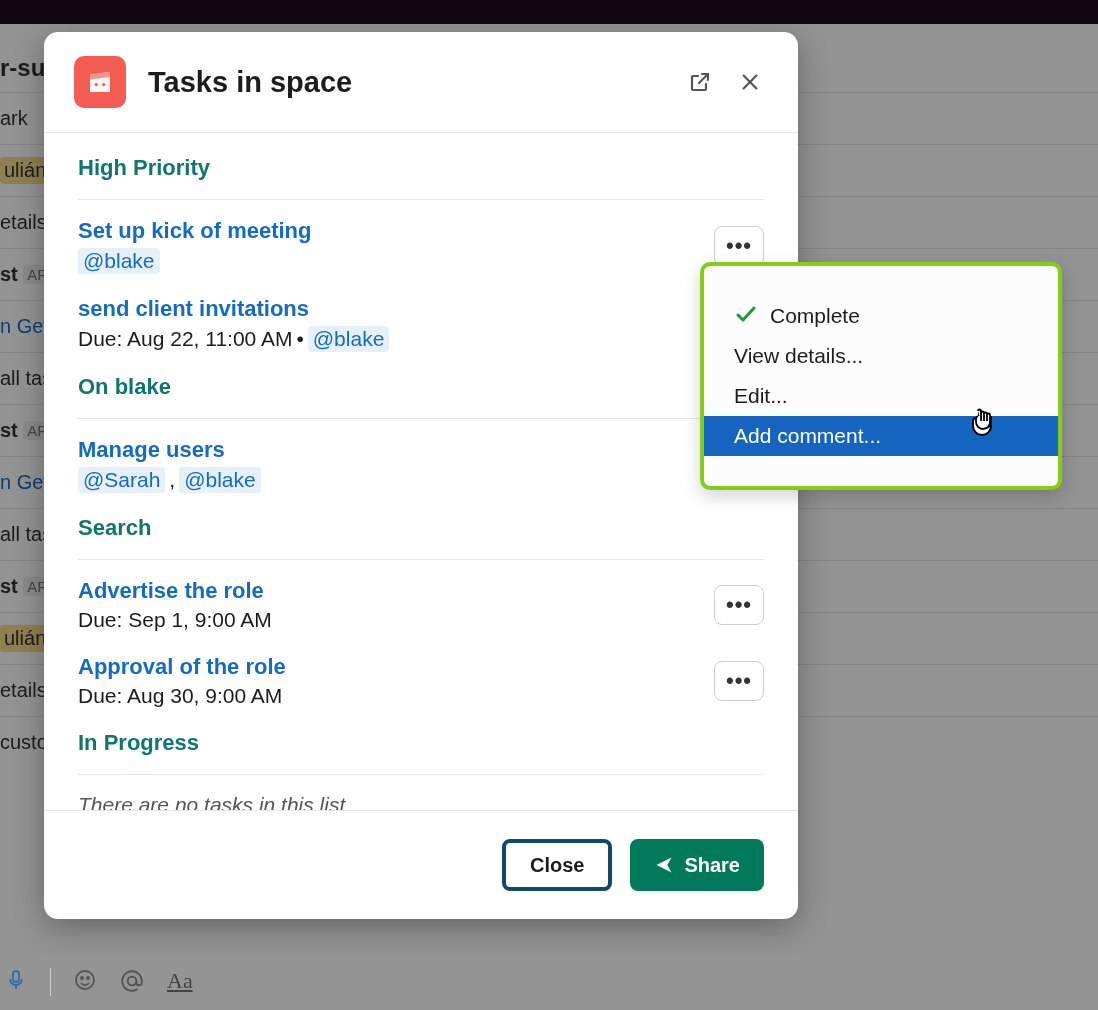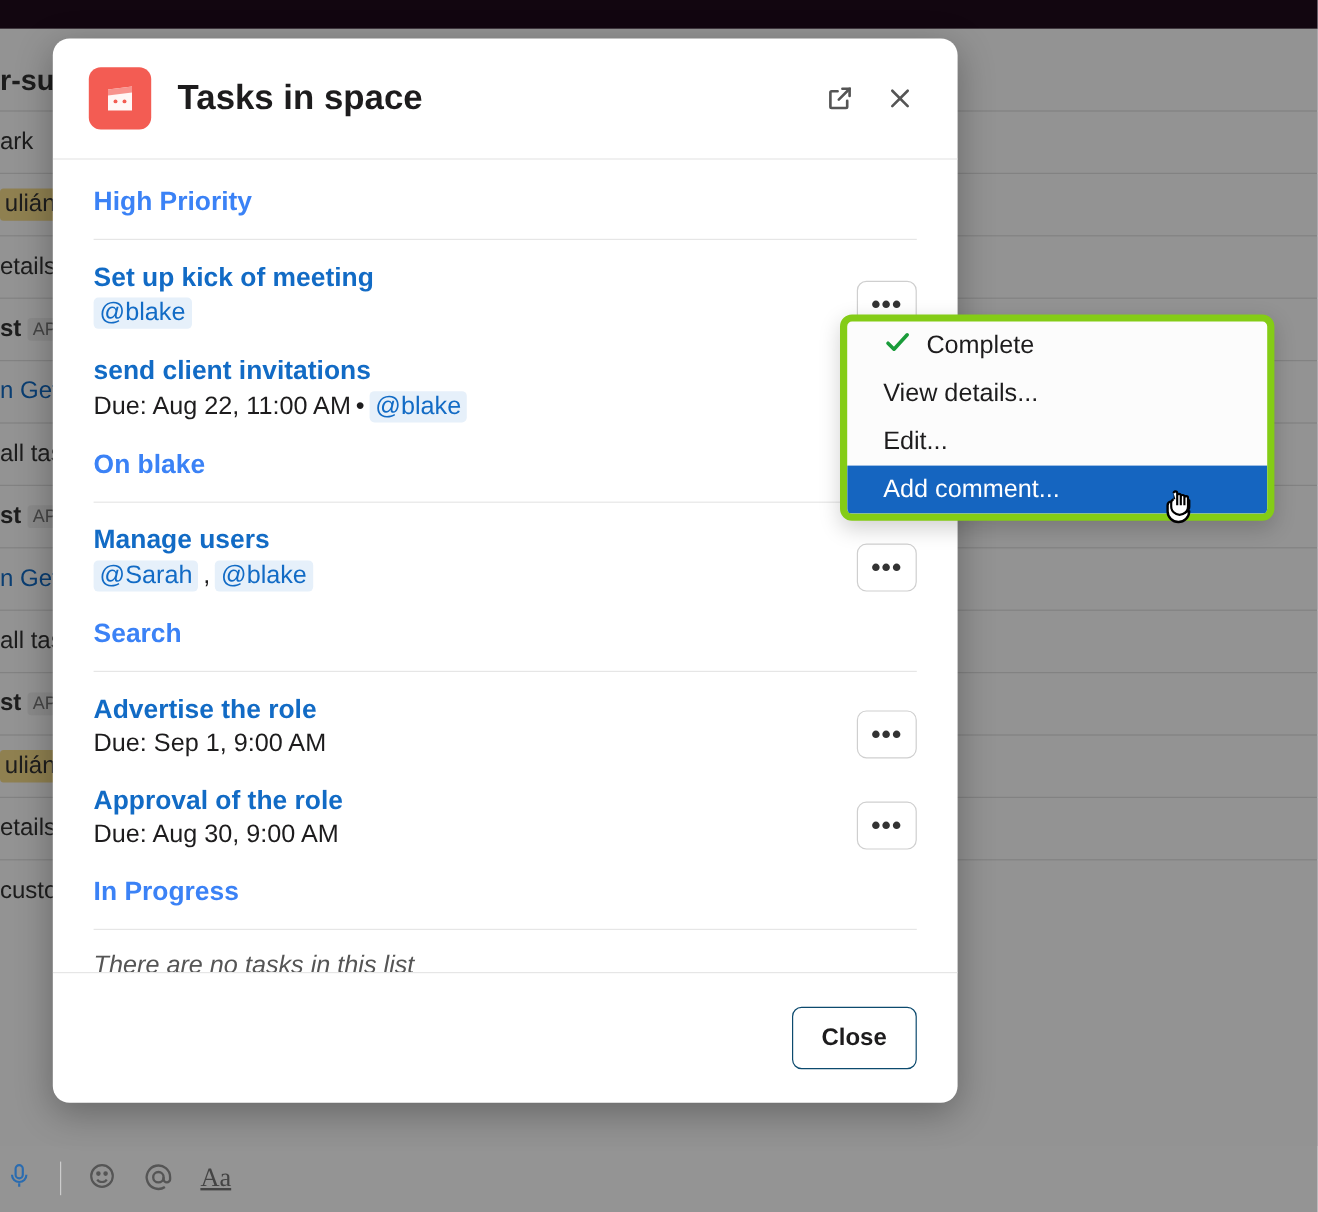--- a/index.html
+++ b/index.html
@@ -102,35 +102,35 @@
   }
   .modal-body {
     flex: 1;
     overflow: hidden;
     padding: 22px 34px 0 34px;
     position: relative;
   }
   .section-header {
     font-size: 22px;
     font-weight: 600;
-    color: #3b82f6;
+    color: #0f766e;
     margin-bottom: 18px;
   }
   .divider {
     height: 1px;
     background: #e6e6e6;
     margin-bottom: 18px;
   }
   .task {
     margin-bottom: 22px;
     position: relative;
   }
   .task-row {
     display: flex;
-    align-items: flex-end;
+    align-items: center;
   }
   .task-content {
     flex: 1;
   }
   .task-title {
     font-size: 22px;
     font-weight: 700;
     color: #126bc5;
     margin-bottom: 4px;
   }
@@ -187,37 +187,37 @@
     font-size: 20px;
     font-weight: 700;
     cursor: pointer;
     display: flex;
     align-items: center;
     gap: 10px;
     border: none;
   }
   .btn-secondary {
     background: #fff;
-    border: 1px solid #0c4a6e;
+    border: 4px solid #0c4a6e;
     color: #1d1c1d;
   }
   .btn-primary {
     background: #007a5a;
     color: #fff;
   }
   .context-menu {
     position: absolute;
     top: 262px;
     left: 700px;
     width: 362px;
     background: #fcfcfc;
-    border: 6px solid #84cc16;
+    border: 4px solid #84cc16;
     border-radius: 10px;
     box-shadow: 0 6px 18px rgba(0,0,0,0.18);
-    padding: 0 0;
+    padding: 30px 0;
     overflow: hidden;
     z-index: 10;
   }
   .menu-item {
     height: 40px;
     display: flex;
     align-items: center;
     padding: 0 30px;
     font-size: 21px;
     color: #1d1c1d;
@@ -384,20 +384,26 @@
           </div>
         </div>
       </div>
       <div class="section-header">In Progress</div>
       <div class="divider"></div>
       <div class="empty-msg">There are no tasks in this list</div>
     </div>
 
   <div class="modal-footer">
     <button class="btn btn-secondary">Close</button>
+    <button class="btn btn-primary">
+      <svg width="20" height="20" viewBox="0 0 24 24" fill="currentColor">
+        <path d="M3 12l18-9-5 9 5 9-18-9z"></path>
+      </svg>
+      <span>Share</span>
+    </button>
   </div>
 </div>
 
 <div class="context-menu" id="context-menu">
     <div class="menu-item">
       <span><svg width="24" height="24" viewBox="0 0 24 24" fill="none" stroke="#1a9c3a" stroke-width="3" stroke-linecap="round" stroke-linejoin="round">
           <polyline points="4 13 9 18 20 6"></polyline>
         </svg></span>
       <span>Complete</span>
     </div>

